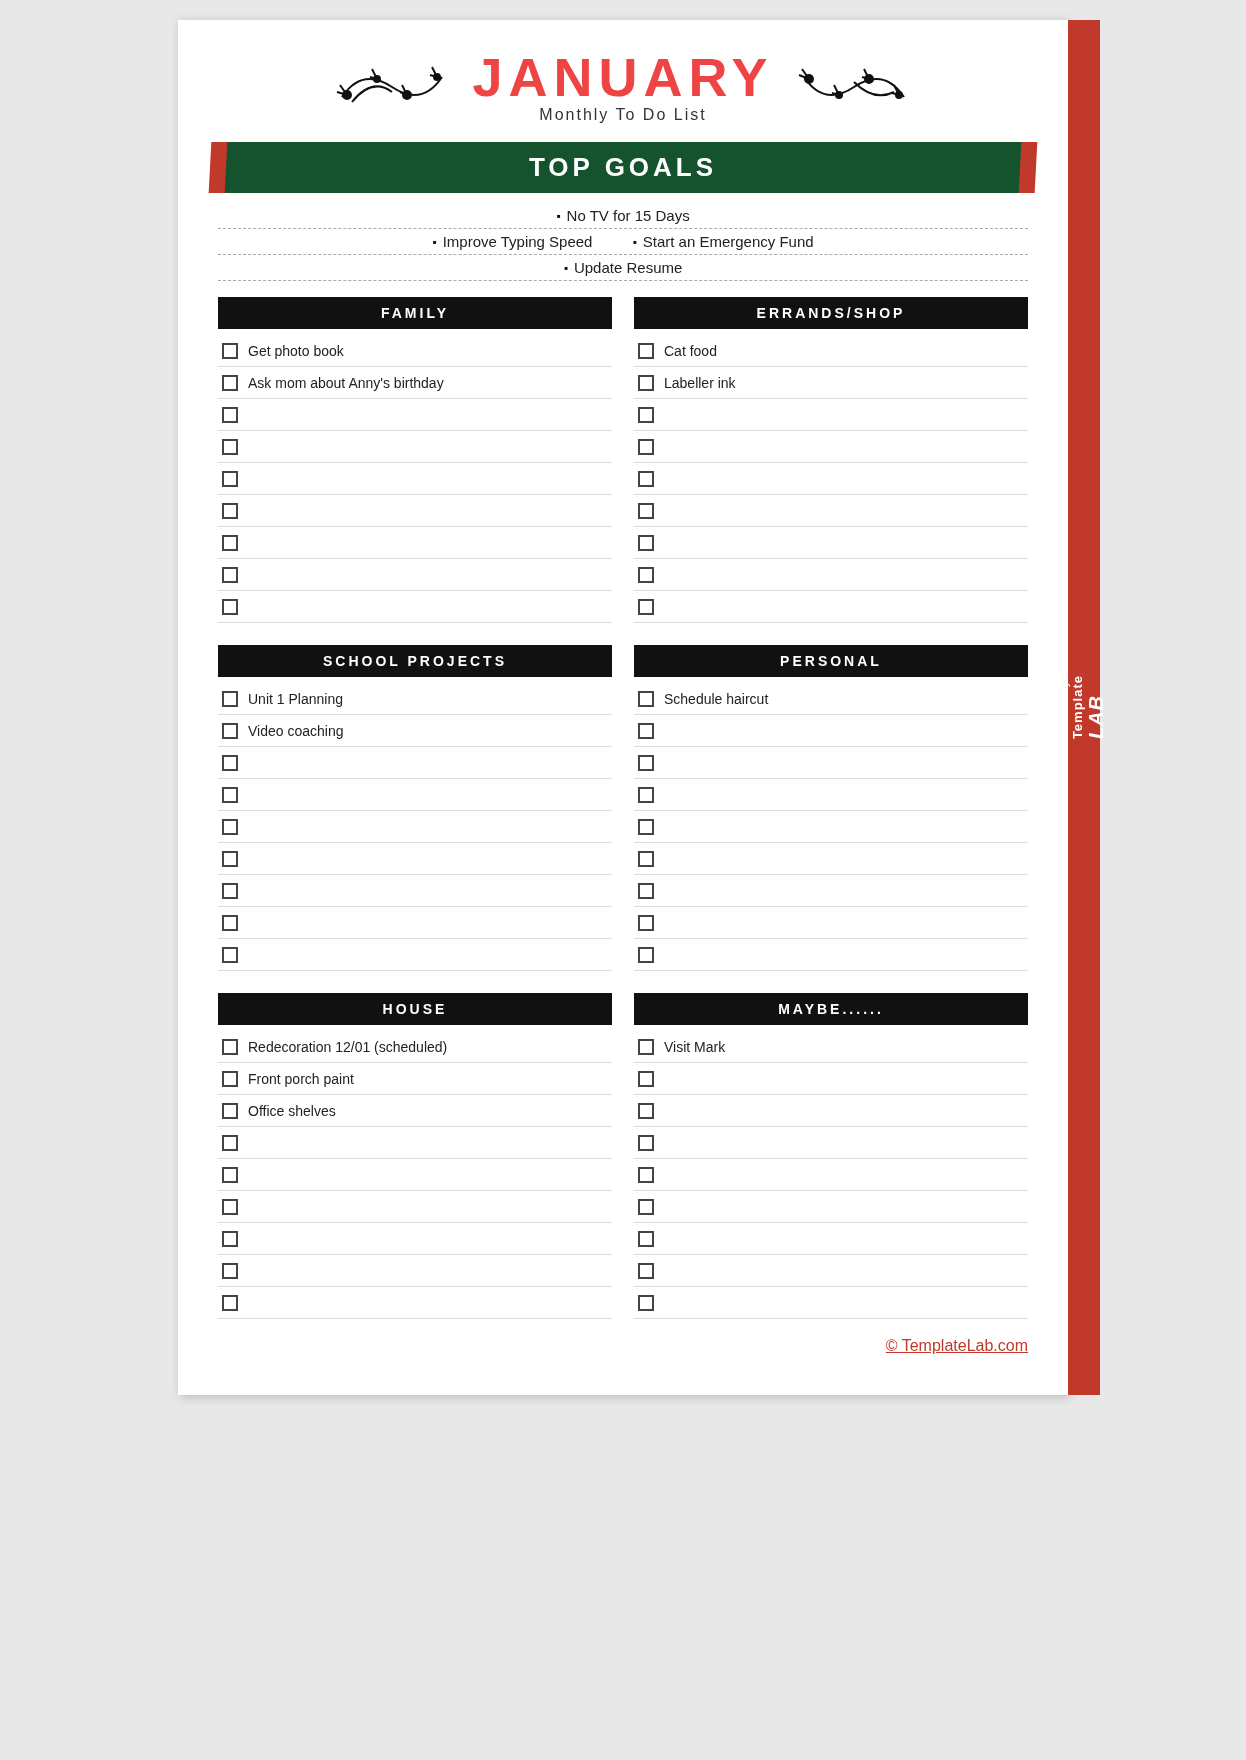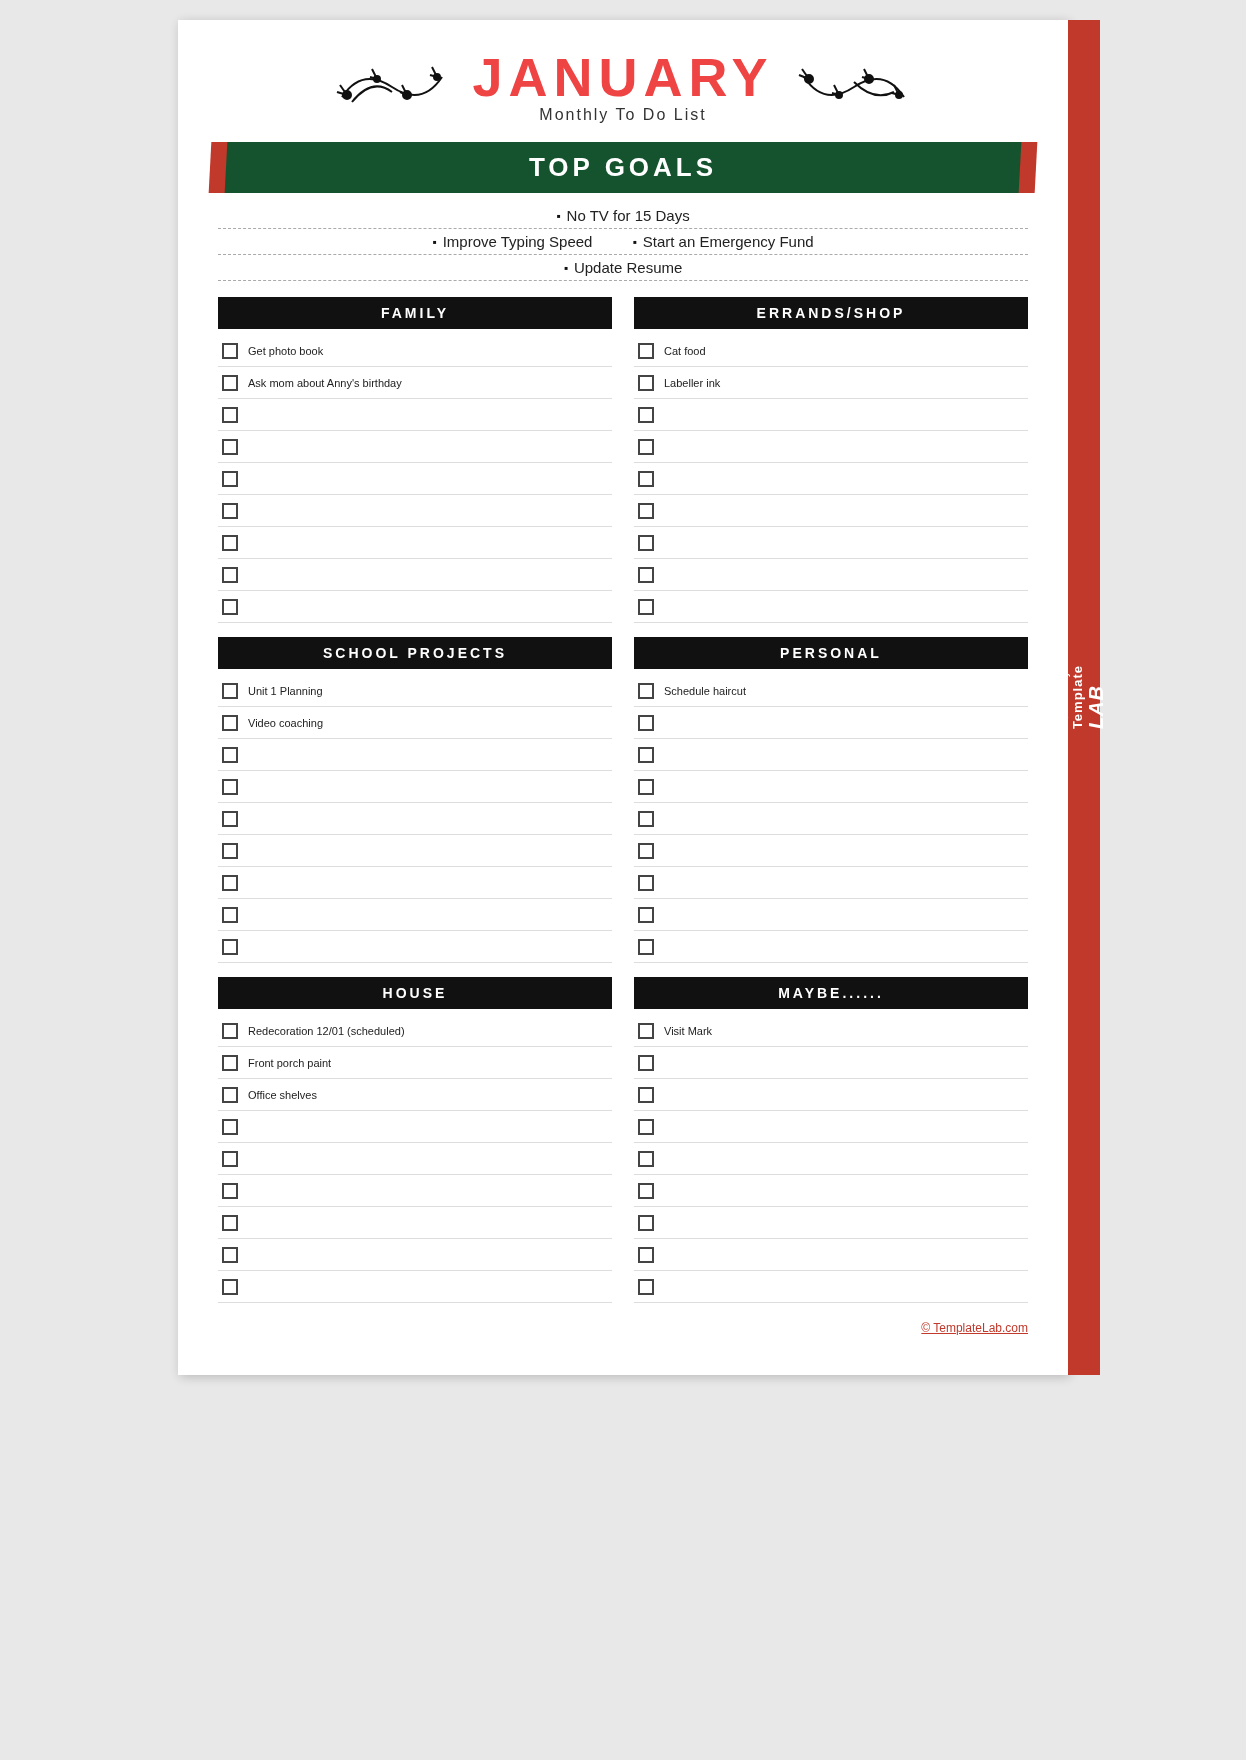--- a/index.html
+++ b/index.html
@@ -119,21 +119,21 @@
       align-items: center;
       gap: 6px;
     }
     .bullet {
       font-size: 12px;
       color: #111;
     }
     .sections-wrapper {
       display: flex;
       flex-direction: column;
-      gap: 14px;
+      gap: 22px;
       margin-top: 16px;
     }
     .sections-row {
       display: flex;
       gap: 22px;
     }
     .section {
       flex: 1;
     }
     .section-header {
@@ -146,34 +146,34 @@
       padding: 8px 0;
       margin-bottom: 6px;
     }
     .check-item {
       display: flex;
       align-items: center;
       gap: 10px;
       padding: 5px 4px;
       border-bottom: 1px solid #ddd;
       min-height: 32px;
-      font-size: 11px;
+      font-size: 14px;
       color: #222;
     }
     .checkbox {
       width: 16px;
       height: 16px;
       border: 2px solid #444;
       flex-shrink: 0;
       display: inline-block;
     }
     .footer {
       text-align: right;
       margin-top: 18px;
-      font-size: 12px;
+      font-size: 16px;
       color: #c0392b;
       text-decoration: underline;
     }
   </style>
 </head>
 <body>
 
 <div class="page">
 
   <div class="side-tab">

